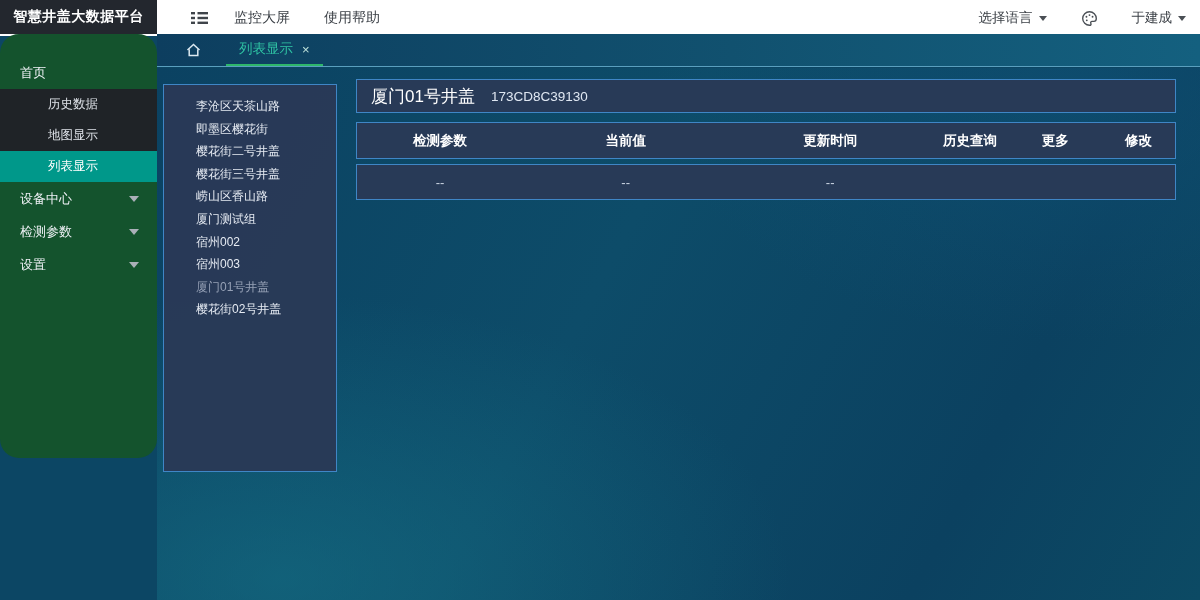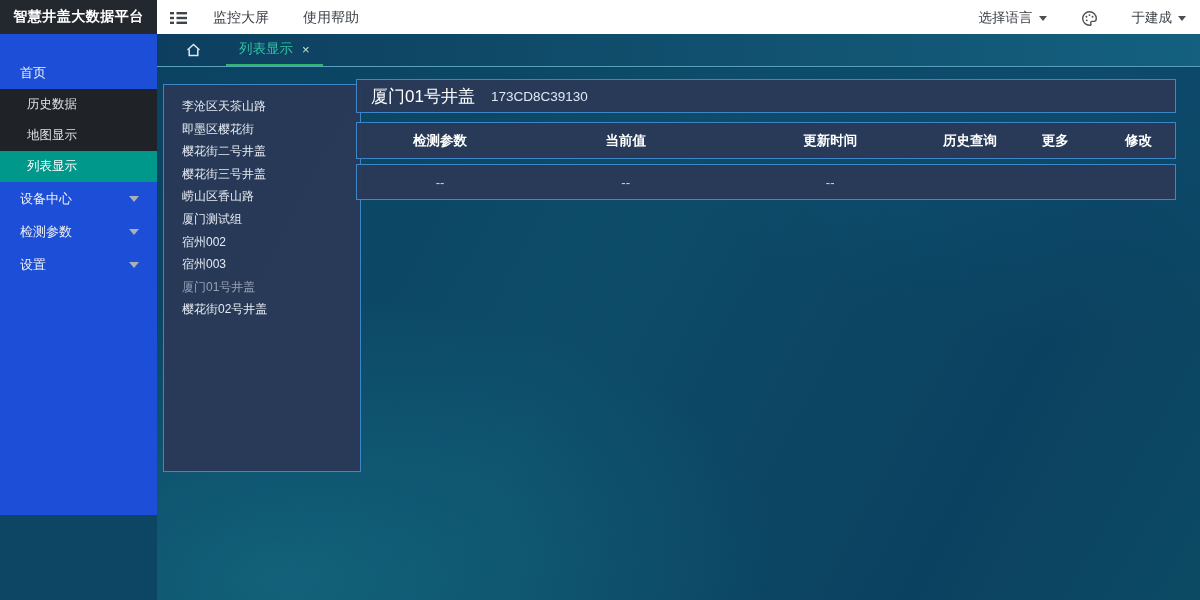--- a/index.html
+++ b/index.html
@@ -3,35 +3,35 @@
 <meta charset="utf-8">
 <style>
   * { margin:0; padding:0; box-sizing:border-box; }
   html,body { width:1200px; height:600px; overflow:hidden; }
   body { position:relative; font-family:"Liberation Sans", sans-serif; background:#0c4664; }
 
   
   .topbar { position:absolute; top:0; left:0; width:1200px; height:36px; background:#ffffff; display:flex; }
   .logo { width:157px; height:34px; background:#23272e; color:#fff; font-size:14px; font-weight:bold;
           display:flex; align-items:center; justify-content:center; letter-spacing:0.5px; flex:0 0 157px; }
-  .topnav { flex:1; display:flex; align-items:center; padding:0 14px 0 13px;border-radius:15px; }
+  .topnav { flex:1; display:flex; align-items:center; padding:0 14px 0 34px;border-radius:15px; }
   .fold-icon { width:17px; height:14px; margin-right:26px; cursor:pointer; display:block; }
   .topnav-item { font-size:14px; color:#3a3f45; margin-right:34px; cursor:pointer; }
   .topbar-spacer { flex:1; }
   .topbar-right { display:flex; align-items:center; gap:34px; }
   .lang-select, .user-menu { font-size:13.5px; color:#3a3f45; display:flex; align-items:center; gap:6px; cursor:pointer; }
   .caret-down-dark { width:0; height:0; border-left:4.5px solid transparent; border-right:4.5px solid transparent; border-top:5.5px solid #4a4f55; display:inline-block; }
   .palette-icon { width:17px; height:17px; display:block; cursor:pointer; }
 
   
-  .sidebar { position:absolute; top:34px; left:0; width:157px; height:481px; background:#1d4ed8; padding-top:22px; }
+  .sidebar { position:absolute; top:34px; left:0; width:157px; height:424px; background:#14532d; padding-top:22px;border-radius:19px; }
   .side-item { height:33px; display:flex; align-items:center; padding:0 18px 0 20px; font-size:13px; color:#eef1f5; cursor:pointer; }
   .side-item .lbl { flex:1; }
   .sub-group { background:#1f2327; }
-  .sub-item { height:31px; display:flex; align-items:center; padding-left:27px; font-size:12.5px; color:#dde1e7; cursor:pointer; }
+  .sub-item { height:31px; display:flex; align-items:center; padding-left:48px; font-size:12.5px; color:#dde1e7; cursor:pointer; }
   .sub-item.selected { background:#00988a; color:#ffffff; }
   .caret-up, .caret-down { width:0; height:0; border-left:5px solid transparent; border-right:5px solid transparent; display:inline-block; }
   .caret-up   { border-bottom:6px solid #d6dae0; }
   .caret-down { border-top:6px solid #aab0b8; }
 
   
   .tabbar { position:absolute; top:34px; left:157px; width:1043px; height:33px;
             background:linear-gradient(90deg,#0d3e5f 0%,#11516f 55%,#14607f 100%);
             border-bottom:1px solid #5a9fbe; display:flex; align-items:center; }
   .home-icon { width:17px; height:16px; margin-left:28px; display:block; cursor:pointer; }
@@ -43,21 +43,21 @@
 
   
   .main { position:absolute; top:68px; left:157px; width:1043px; height:532px;
           background:
             radial-gradient(820px 460px at 12% 96%, rgba(22,116,136,0.55), rgba(22,116,136,0) 62%),
             radial-gradient(700px 420px at 88% 4%, rgba(16,86,124,0.45), rgba(16,86,124,0) 60%),
             linear-gradient(118deg, #0b4262 0%, #0d4c69 42%, #0b4160 78%, #0c4a64 100%); }
 
   .panel { position:absolute; background:rgba(42,57,86,0.96); border:1px solid #3f86c6; }
 
-  .device-panel { left:6px; top:16px; width:198px; height:388px; padding:10px 0 0 18px; }
+  .device-panel { left:6px; top:16px; width:174px; height:388px; padding:10px 0 0 32px; }
   .device-item { font-size:12px; color:#e6ebf3; line-height:22.6px; cursor:pointer; white-space:nowrap; }
   .device-item.selected { color:#96a1b6; }
 
   .title-panel { left:199px; top:11px; width:820px; height:34px; display:flex; align-items:center; padding-left:14px; }
   .device-title { color:#ffffff; font-size:17px; font-weight:500; }
   .device-id { color:#dfe7f2; font-size:13.5px; margin-left:16px;text-align:right; }
 
   .thead-panel { left:199px; top:54px; width:820px; height:37px; display:flex; align-items:center; }
   .trow-panel  { left:199px; top:96px; width:820px; height:36px; display:flex; align-items:center; }
   .col { text-align:center; }

